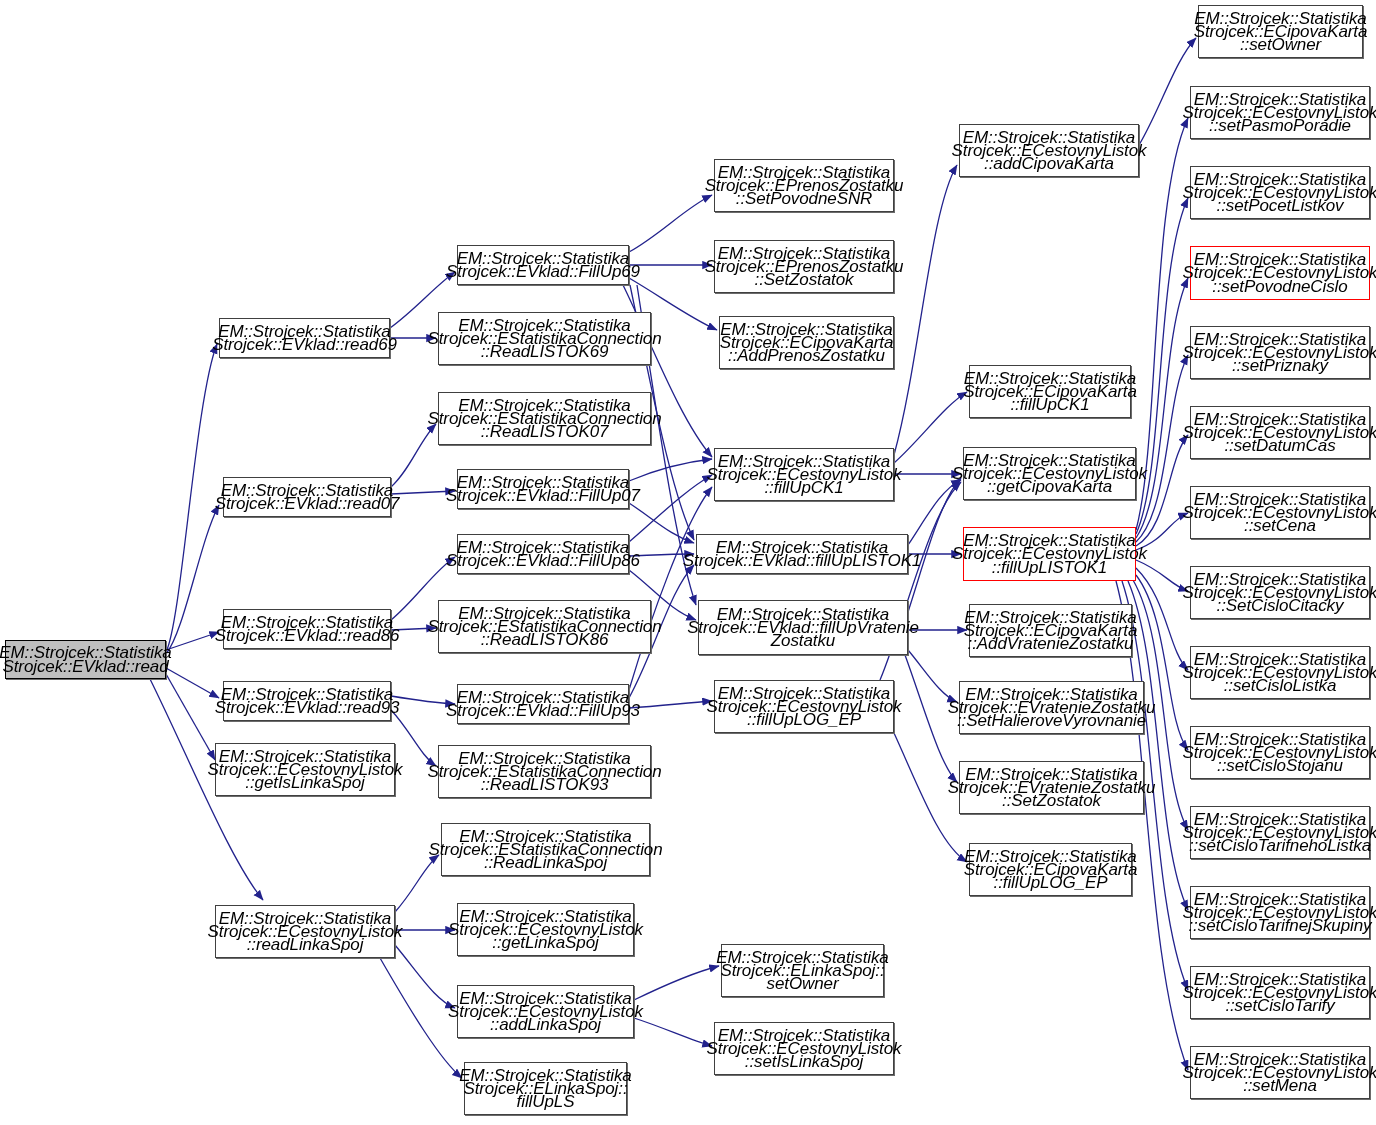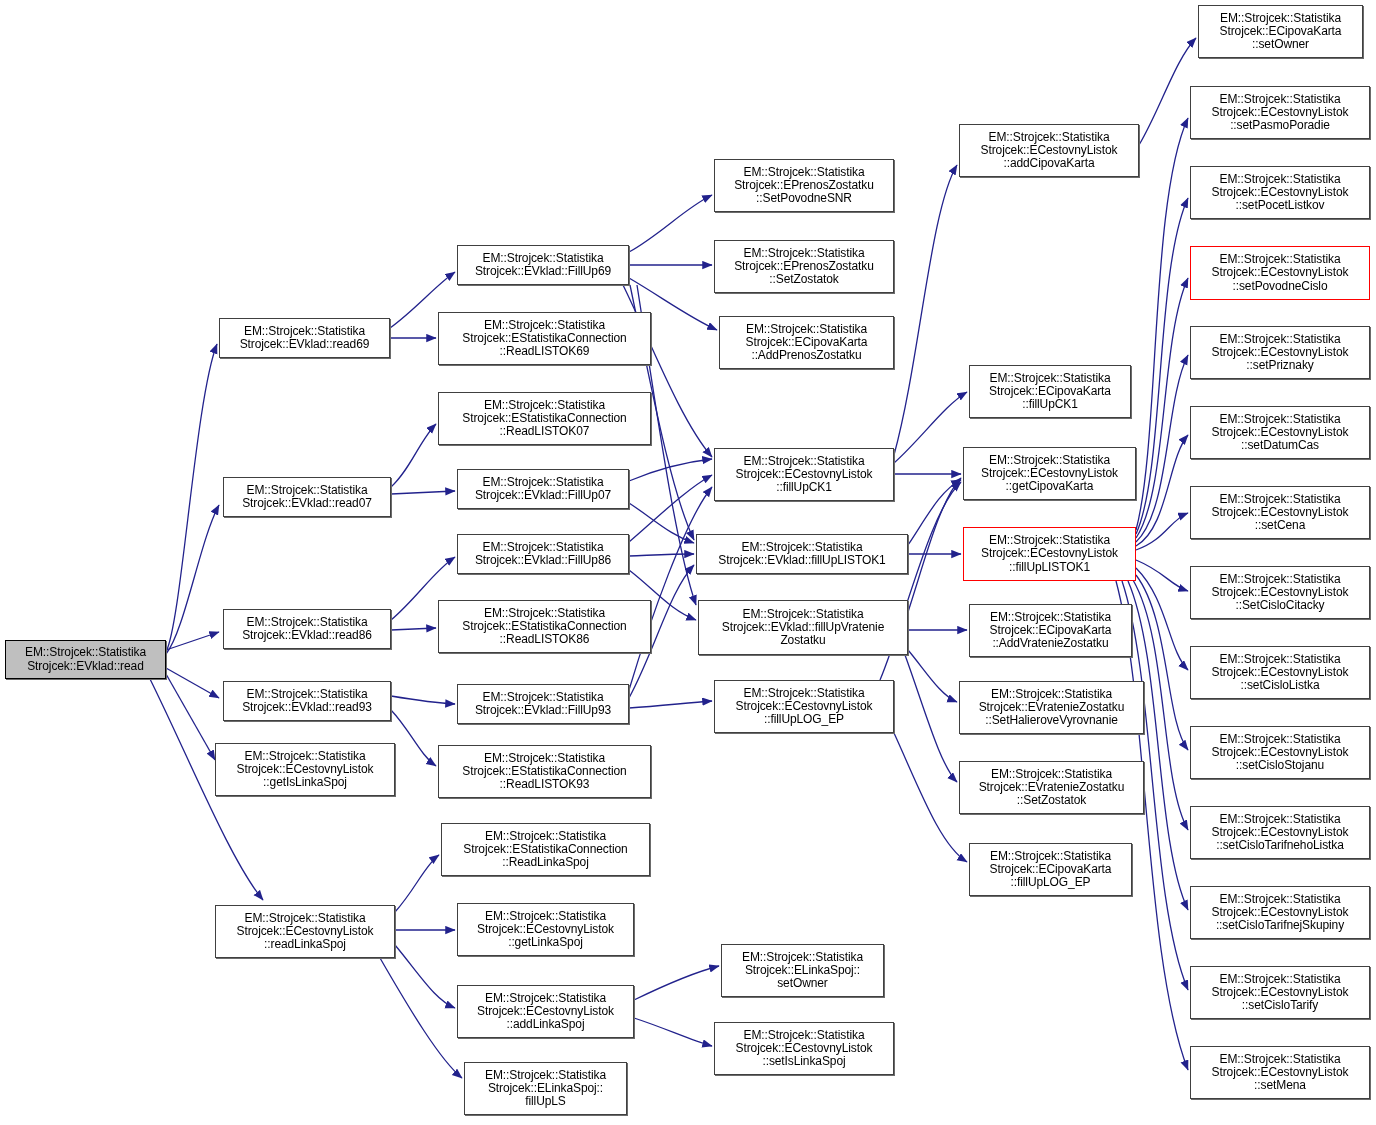--- a/index.html
+++ b/index.html
@@ -26,28 +26,29 @@
   .node {
     position: absolute;
     box-sizing: border-box;
     background: #ffffff;
     border: 1px solid #404040;
     display: flex;
     align-items: center;
     justify-content: center;
     text-align: center;
     color: #000000;
-    font-size: 12px;
+    font-size: 17px;
     line-height: 13.2px;
     letter-spacing: -0.1px;
     white-space: pre-line;
     box-shadow: 1px 1px 0 0 #6b6b6b;
     z-index: 2;
     cursor: pointer;
     padding: 6px 2px;
+    font-style: italic;
   }
   .node.root {
     background: #bfbfbf;
     border-color: #000000;
     font-weight: normal;
   }
   .node.hl {
     border: 1.5px solid #ff0000;
     box-shadow: none;
   }

